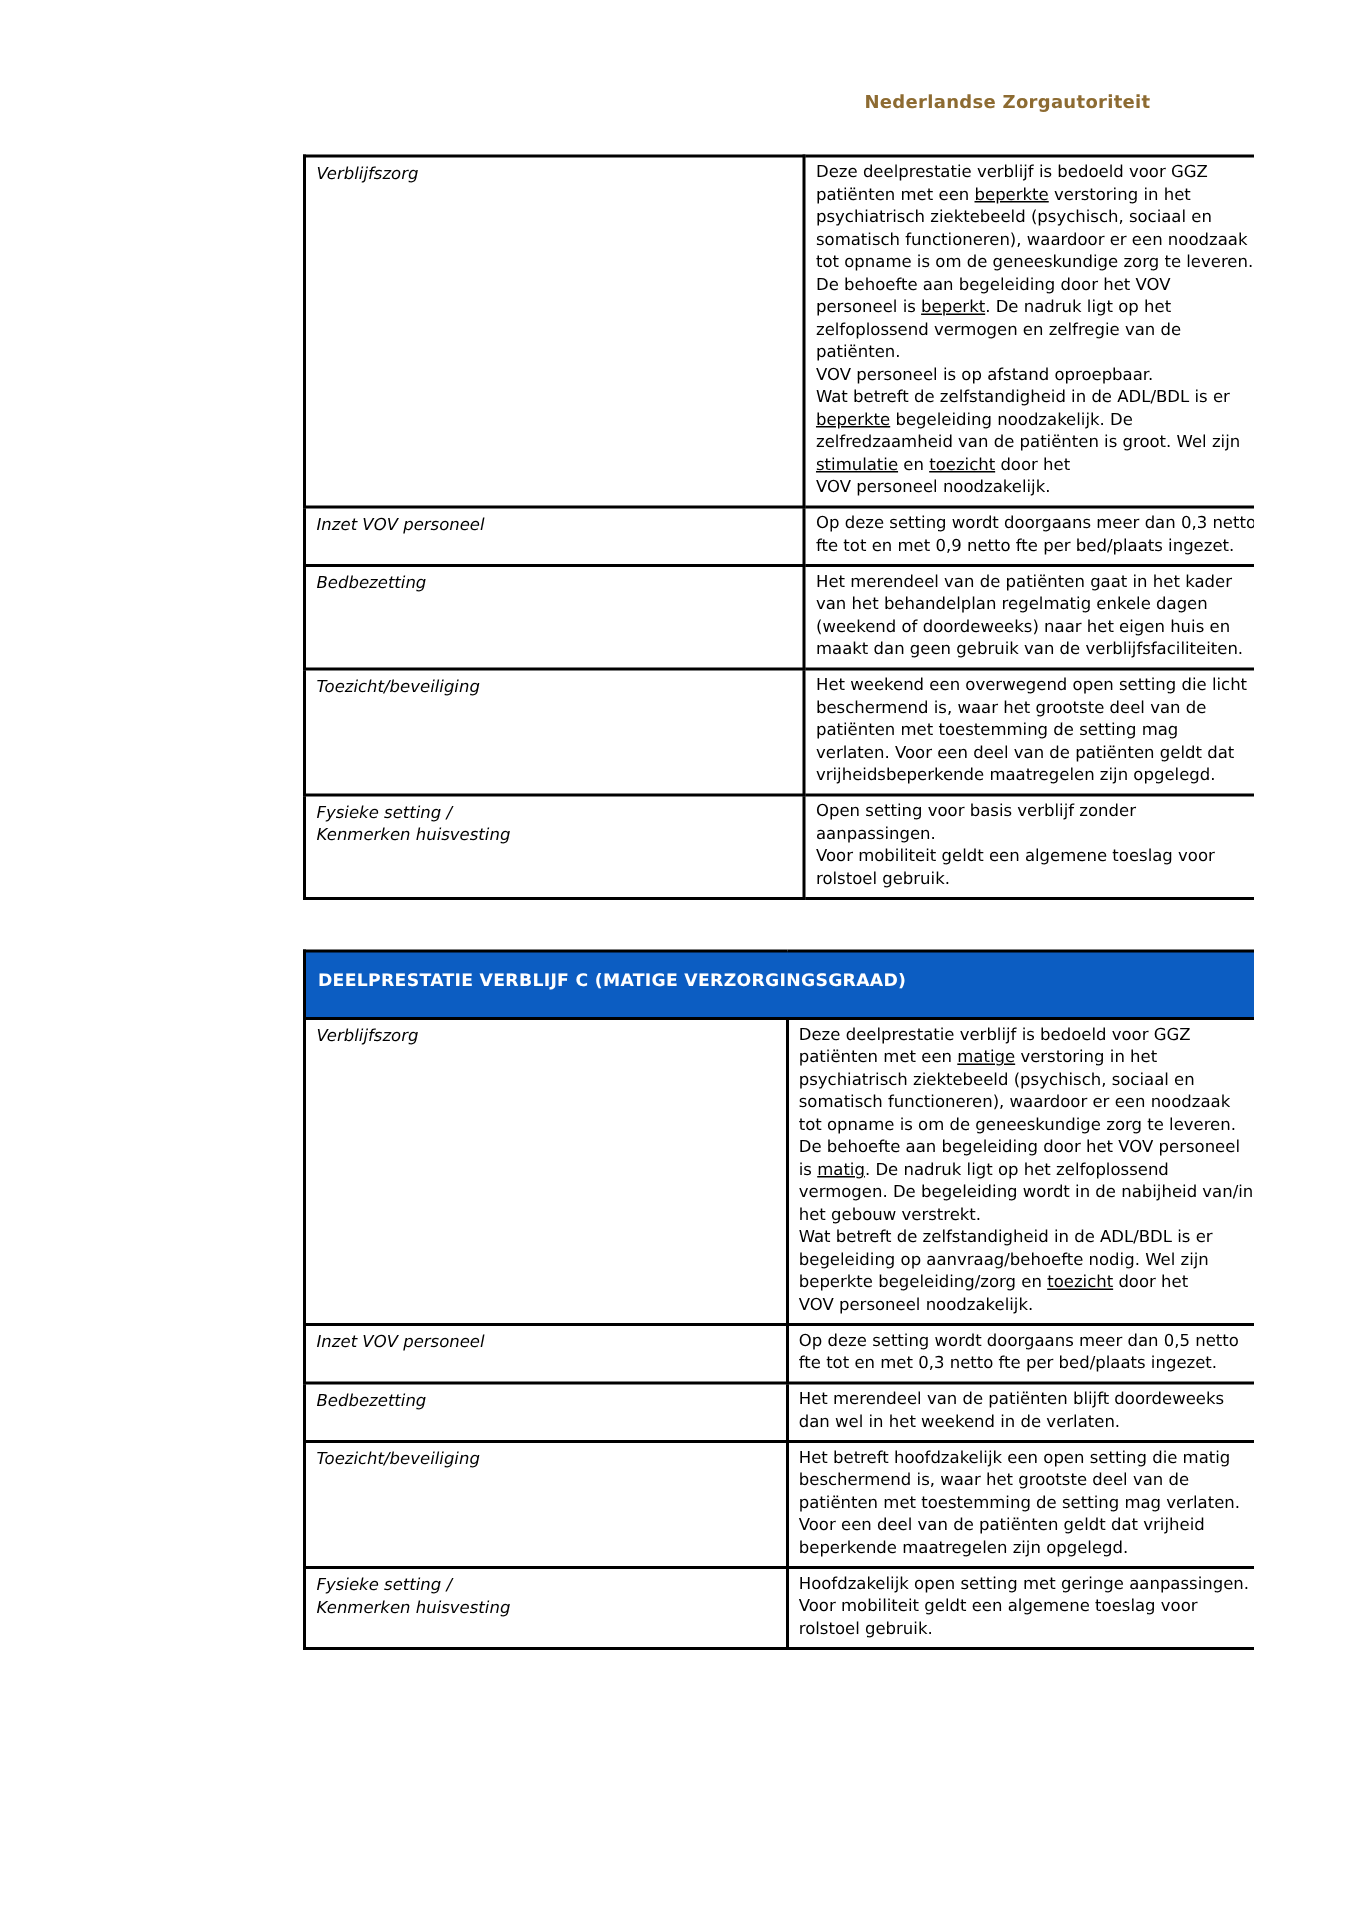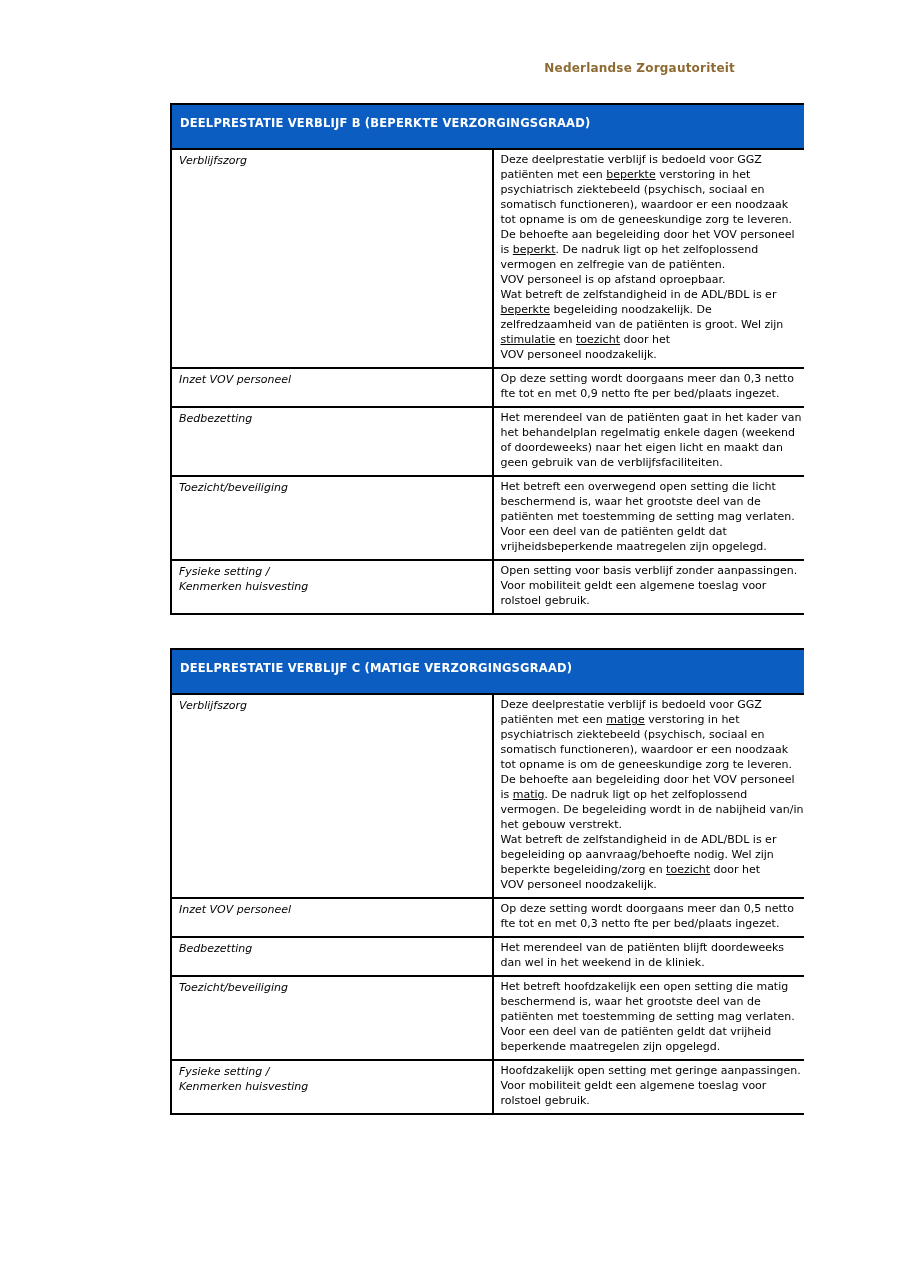--- a/index.html
+++ b/index.html
@@ -8,20 +8,21 @@
     background: #ffffff;
   }
   .page {
     position: relative;
     width: 804px;
     height: 1273px;
     background: #ffffff;
     font-family: "DejaVu Sans", "Liberation Sans", sans-serif;
     color: #000000;
     overflow: hidden;
+    margin-left: 32px;
   }
   .logo {
     position: absolute;
     top: 61px;
     right: 69px;
     font-size: 12px;
     font-weight: bold;
     color: var(--logo-color, #8d6b32);
     letter-spacing: 0.2px;
     white-space: nowrap;
@@ -73,37 +74,34 @@
 </style>
 </head>
 <body>
 
 <div class="page">
   <div class="logo">Nederlandse Zorgautoriteit</div>
   <div class="tables-host">
       <table class="doc-table">
         <tbody>
           <tr>
-            <th colspan="2" class="title-cell">DEELPRESTATIE VERBLIJF B (BEPERKTE VERZORGINGSGRAAD)</th>
-          </tr>
-          <tr>
             <td class="label-cell">Verblijfszorg</td>
             <td class="value-cell">Deze deelprestatie verblijf is bedoeld voor GGZ patiënten met een <u>beperkte</u> verstoring in het psychiatrisch ziektebeeld (psychisch, sociaal en somatisch functioneren), waardoor er een noodzaak tot opname is om de geneeskundige zorg te leveren. De behoefte aan begeleiding door het VOV personeel is <u>beperkt</u>. De nadruk ligt op het zelfoplossend vermogen en zelfregie van de patiënten.<br>VOV personeel is op afstand oproepbaar.<br>Wat betreft de zelfstandigheid in de ADL/BDL is er <u>beperkte</u> begeleiding noodzakelijk. De zelfredzaamheid van de patiënten is groot. Wel zijn <u>stimulatie</u> en <u>toezicht</u> door het<br>VOV personeel noodzakelijk.</td>
           </tr>
           <tr>
             <td class="label-cell">Inzet VOV personeel</td>
             <td class="value-cell">Op deze setting wordt doorgaans meer dan 0,3 netto fte tot en met 0,9 netto fte per bed/plaats ingezet.</td>
           </tr>
           <tr>
             <td class="label-cell">Bedbezetting</td>
-            <td class="value-cell">Het merendeel van de patiënten gaat in het kader van het behandelplan regelmatig enkele dagen (weekend of doordeweeks) naar het eigen licht en maakt dan geen gebruik van de verblijfsfaciliteiten.</td>
+            <td class="value-cell">Het merendeel van de patiënten gaat in het kader van het behandelplan regelmatig enkele dagen (weekend of doordeweeks) naar het eigen huis en maakt dan geen gebruik van de verblijfsfaciliteiten.</td>
           </tr>
           <tr>
             <td class="label-cell">Toezicht/beveiliging</td>
-            <td class="value-cell">Het betreft een overwegend open setting die licht beschermend is, waar het grootste deel van de patiënten met toestemming de setting mag verlaten. Voor een deel van de patiënten geldt dat vrijheidsbeperkende maatregelen zijn opgelegd.</td>
+            <td class="value-cell">Het weekend een overwegend open setting die licht beschermend is, waar het grootste deel van de patiënten met toestemming de setting mag verlaten. Voor een deel van de patiënten geldt dat vrijheidsbeperkende maatregelen zijn opgelegd.</td>
           </tr>
           <tr>
             <td class="label-cell">Fysieke setting /<br>Kenmerken huisvesting</td>
             <td class="value-cell">Open setting voor basis verblijf zonder aanpassingen.<br>Voor mobiliteit geldt een algemene toeslag voor rolstoel gebruik.</td>
           </tr>
         </tbody>
       </table>
       <table class="doc-table">
         <tbody>
           <tr>
@@ -112,21 +110,21 @@
           <tr>
             <td class="label-cell">Verblijfszorg</td>
             <td class="value-cell">Deze deelprestatie verblijf is bedoeld voor GGZ patiënten met een <u>matige</u> verstoring in het psychiatrisch ziektebeeld (psychisch, sociaal en somatisch functioneren), waardoor er een noodzaak tot opname is om de geneeskundige zorg te leveren. De behoefte aan begeleiding door het VOV personeel is <u>matig</u>. De nadruk ligt op het zelfoplossend vermogen. De begeleiding wordt in de nabijheid van/in het gebouw verstrekt.<br>Wat betreft de zelfstandigheid in de ADL/BDL is er begeleiding op aanvraag/behoefte nodig. Wel zijn beperkte begeleiding/zorg en <u>toezicht</u> door het<br>VOV personeel noodzakelijk.</td>
           </tr>
           <tr>
             <td class="label-cell">Inzet VOV personeel</td>
             <td class="value-cell">Op deze setting wordt doorgaans meer dan 0,5 netto fte tot en met 0,3 netto fte per bed/plaats ingezet.</td>
           </tr>
           <tr>
             <td class="label-cell">Bedbezetting</td>
-            <td class="value-cell">Het merendeel van de patiënten blijft doordeweeks dan wel in het weekend in de kliniek.</td>
+            <td class="value-cell">Het merendeel van de patiënten blijft doordeweeks dan wel in het weekend in de verlaten.</td>
           </tr>
           <tr>
             <td class="label-cell">Toezicht/beveiliging</td>
             <td class="value-cell">Het betreft hoofdzakelijk een open setting die matig beschermend is, waar het grootste deel van de patiënten met toestemming de setting mag verlaten. Voor een deel van de patiënten geldt dat vrijheid beperkende maatregelen zijn opgelegd.</td>
           </tr>
           <tr>
             <td class="label-cell">Fysieke setting /<br>Kenmerken huisvesting</td>
             <td class="value-cell">Hoofdzakelijk open setting met geringe aanpassingen.<br>Voor mobiliteit geldt een algemene toeslag voor rolstoel gebruik.</td>
           </tr>
         </tbody>

